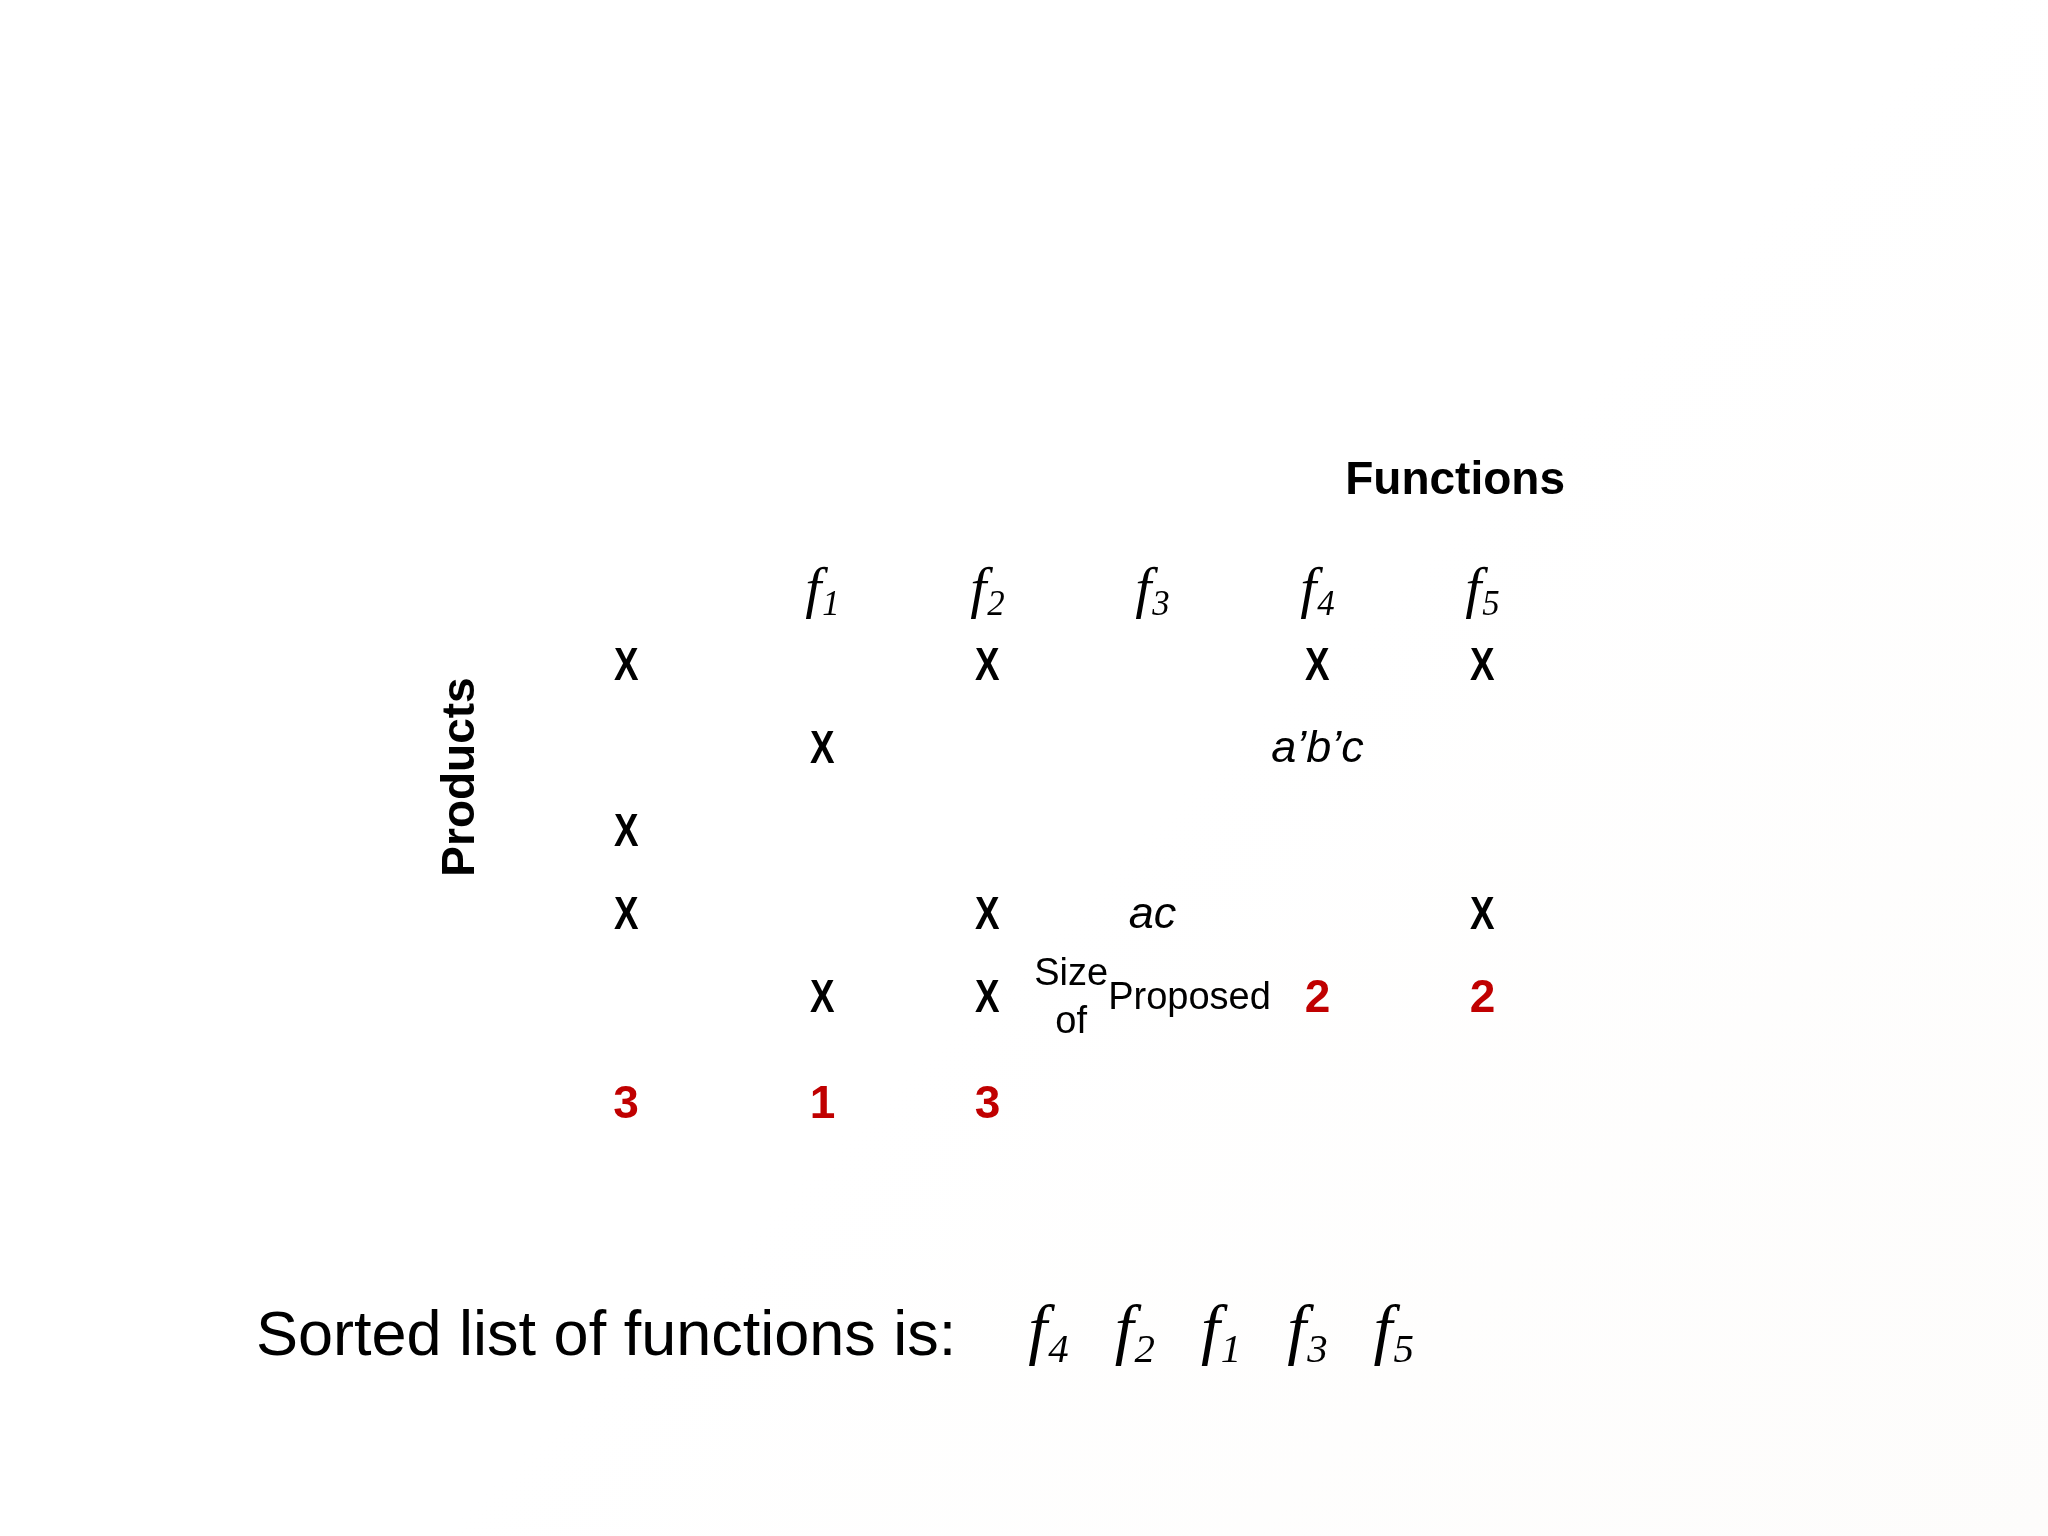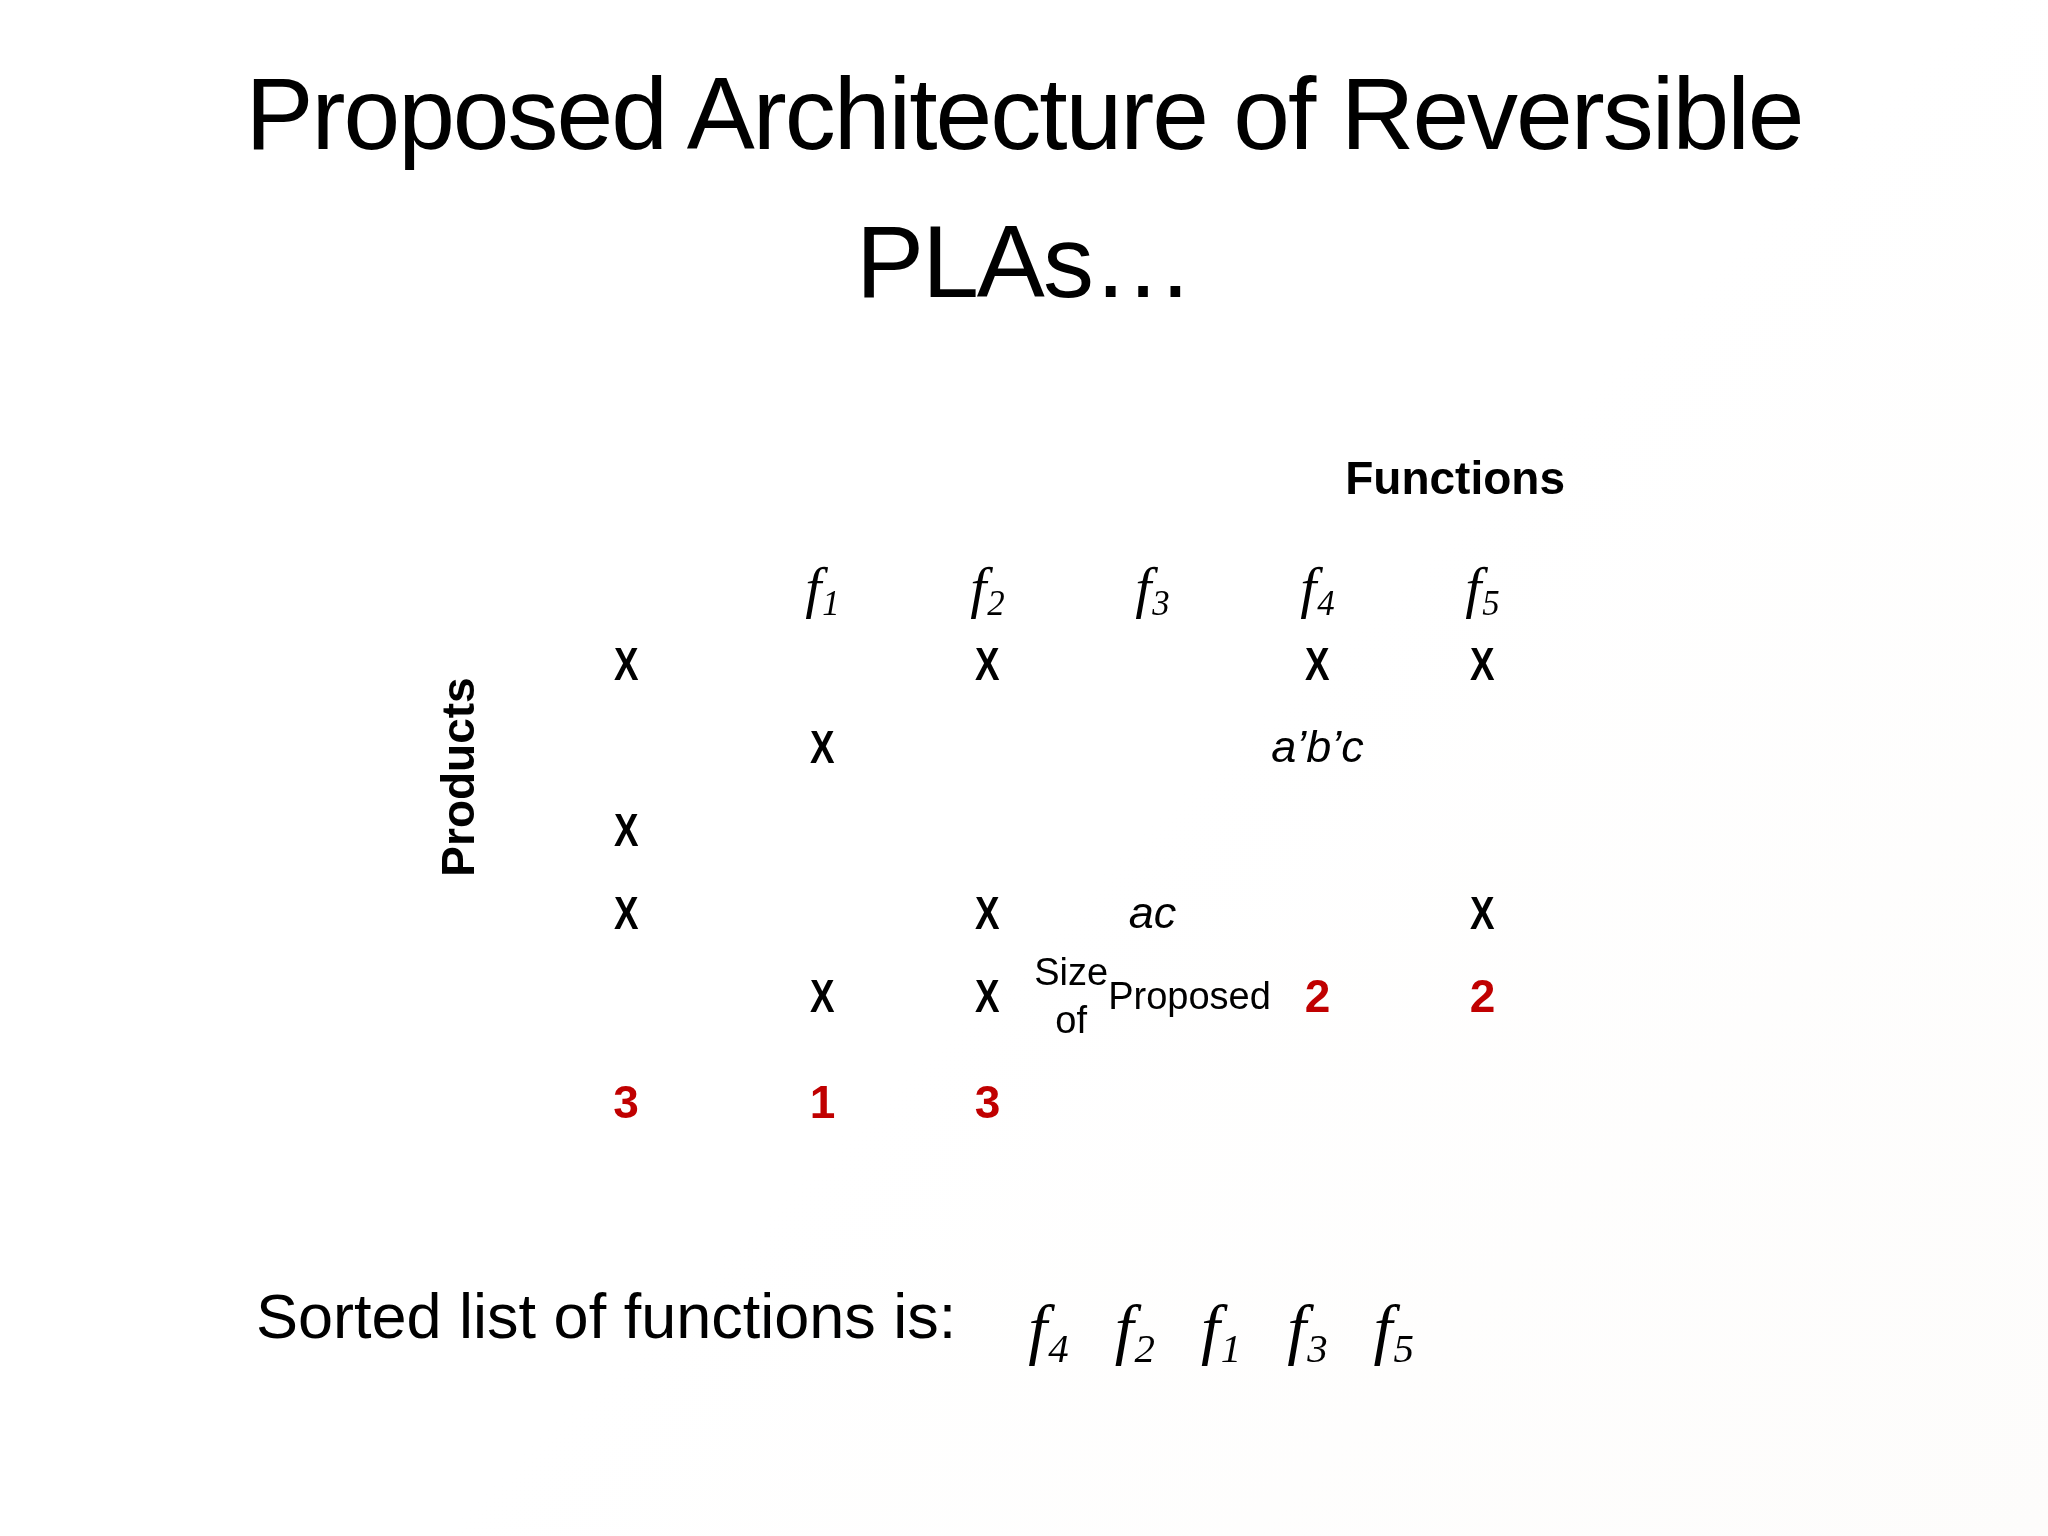--- a/index.html
+++ b/index.html
@@ -107,45 +107,41 @@
   .size-value {
     font-weight: 700;
     font-size: 46px;
   }
   
   .footer {
     position: absolute;
     left: 256px;
     top: 1262px;
     display: flex;
-    align-items: center;
+    align-items: flex-end;
   }
   .footer-label {
     font-size: 63px;
   }
   .sorted-functions-list {
     display: flex;
     gap: 46px;
     margin-left: 72px;
     font-size: 68px;
   }
   .fn-item {
     white-space: nowrap;
     margin-top: 27px;
   }
 </style>
 </head>
 <body>
 
 <div class="slide">
 
-  <div class="title">
-    <div>Proposed Architecture of Reversible</div>
-    <div>PLAs…</div>
-  </div>
 
   <div class="functions-header">Functions</div>
 
   <div class="products-label">Products</div>
 
   <div class="matrix-grid">
       <div class="cell corner"></div>
       <div class="cell col-header">
         <span class="fn-item"><span class="fn-base">f</span><span class="fn-sub">1</span></span>
       </div>

